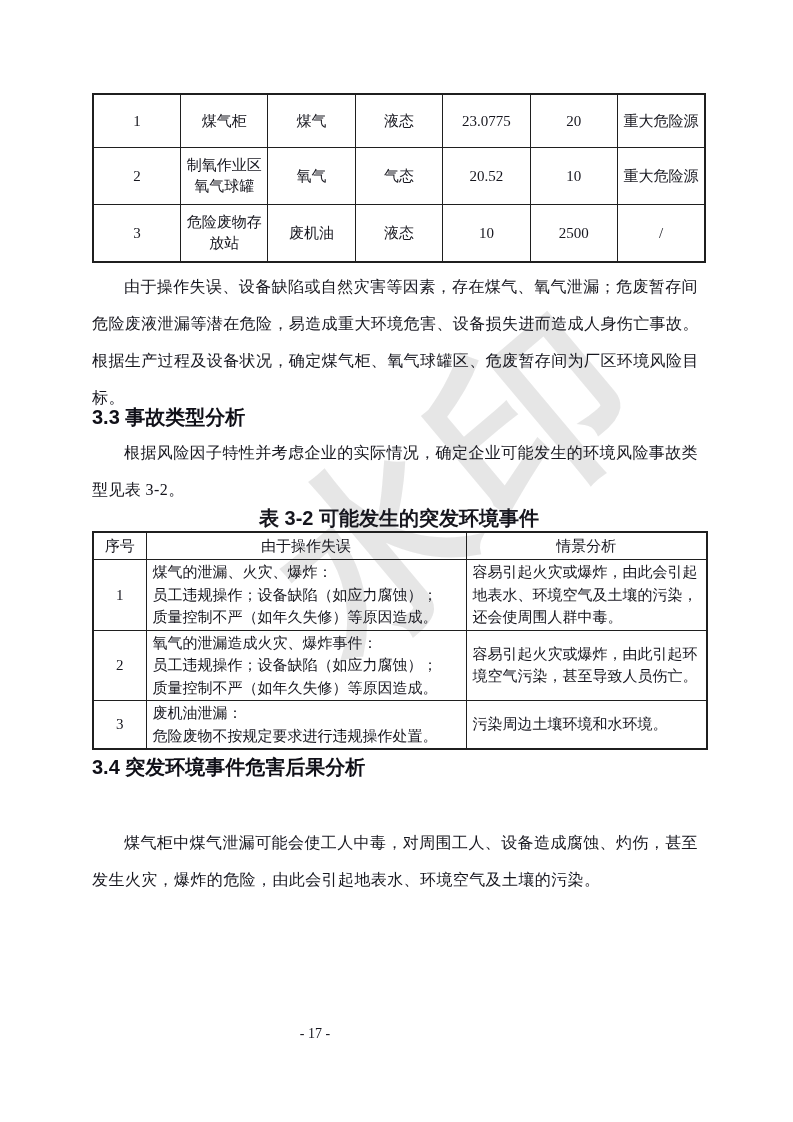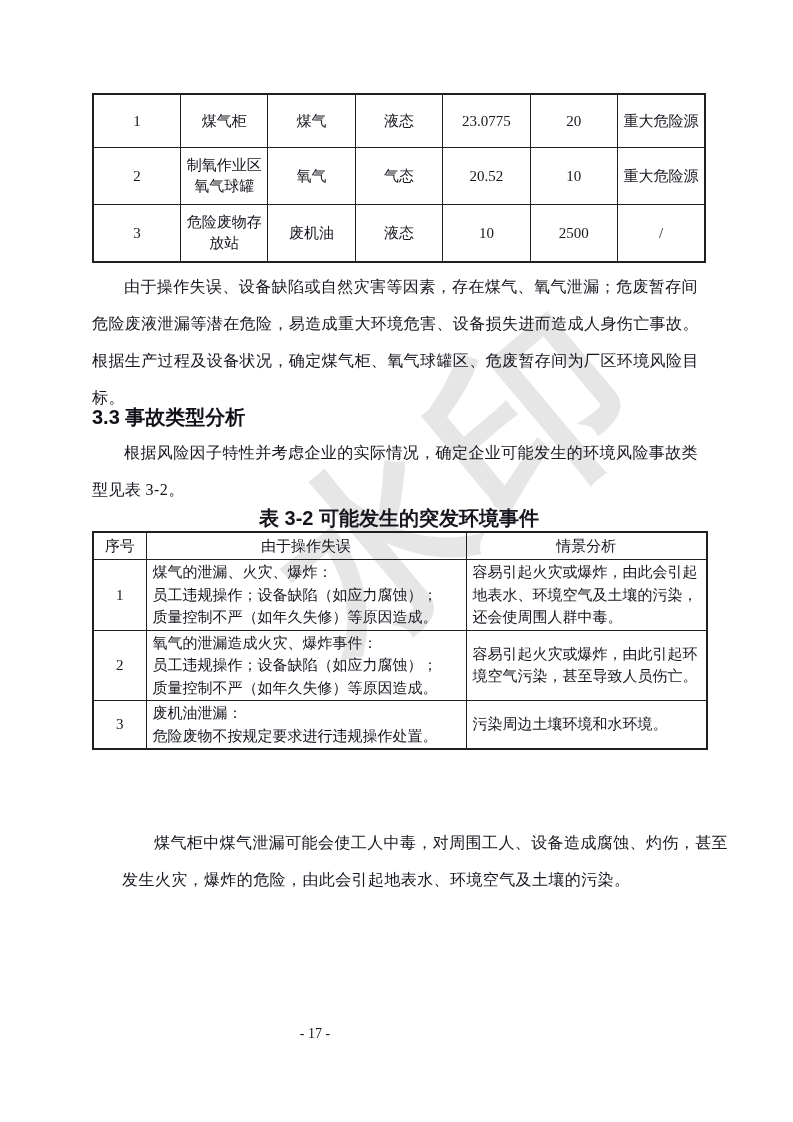--- a/index.html
+++ b/index.html
@@ -36,21 +36,21 @@
   .tbl1 tr:nth-child(3) td{height:52px;}
 
   
   .para{
     left:92px;width:616px;
     font-size:16px;line-height:37px;letter-spacing:.4px;
     white-space:pre-line;text-indent:32px;
   }
   .p1{top:268px;}
   .p2{top:434px;}
-  .p3{top:824px;margin-left:30px;}
+  .p3{top:824px;}
 
   
   .head{
     left:92px;width:616px;
     font-family:"Liberation Sans","DejaVu Sans",sans-serif;
     font-weight:bold;font-size:20px;line-height:20px;color:#101018;
   }
   .h33{top:407px;}
   .h34{top:757px;}
   .h341{top:797px;}
@@ -169,18 +169,19 @@
         <tr class="r3">
           <td class="c-no">3</td>
           <td class="c-event">废机油泄漏：
 危险废物不按规定要求进行违规操作处置。</td>
           <td class="c-scen">污染周边土壤环境和水环境。</td>
         </tr>
       </tbody>
     </table>
   </div>
 
+  <div class="layer head h34">3.4 突发环境事件危害后果分析</div>
   <div class="layer para p3">煤气柜中煤气泄漏可能会使工人中毒，对周围工人、设备造成腐蚀、灼伤，甚至
 发生火灾，爆炸的危险，由此会引起地表水、环境空气及土壤的污染。</div>
 
   <div class="layer footer">- 17 -</div>
 
 </div>
 
 </body></html>

